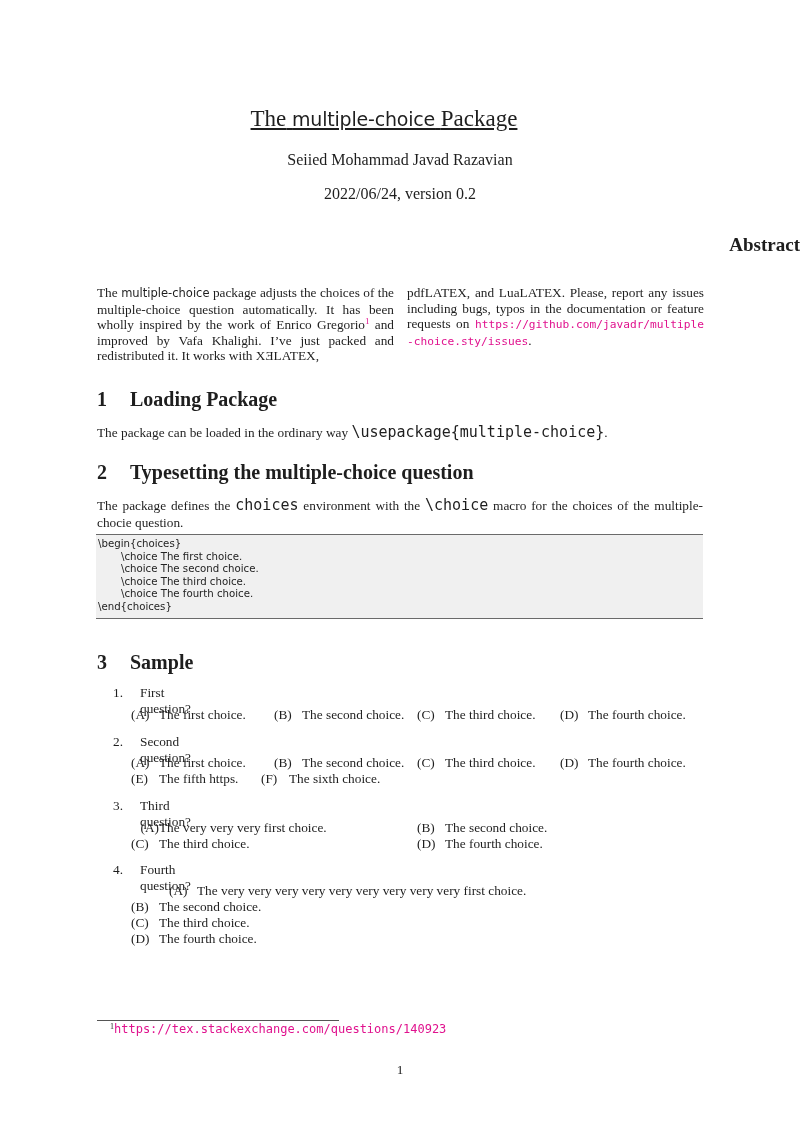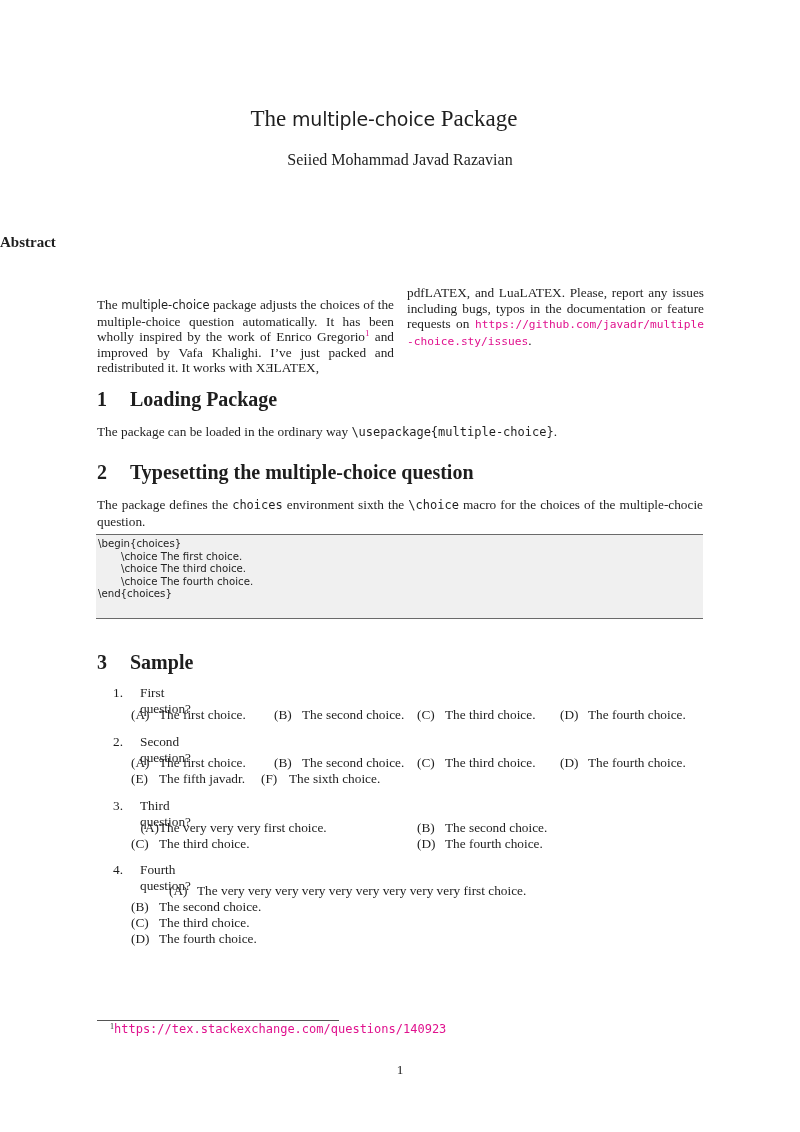--- a/index.html
+++ b/index.html
@@ -2,39 +2,39 @@
 <html><head>
 <meta charset="utf-8">
 <style>
   html, body { margin: 0; padding: 0; background: #ffffff; }
   body { width: 800px; height: 1132px; position: relative; overflow: hidden;
          font-family: "DejaVu Serif", "Liberation Serif", serif; color: #222; }
   .page { position: absolute; left: 0; top: 0; width: 800px; height: 1132px;
           font-family: "Liberation Serif", serif; font-size: 13.3px; color: #1e1e1e; }
 
   .title { position: absolute; top: 106px; left: 0; width: 768px; text-align: center;
-           font-size: 23px; }
+           font-size: 23px; text-decoration: underline; }
   .title .sansword { font-family: "DejaVu Sans", sans-serif; font-size: 19px; letter-spacing: -0.2px; }
   .author { position: absolute; top: 151px; left: 0; width: 800px; text-align: center; font-size: 16px; font-family: Liberation Serif, serif; }
   .date { position: absolute; top: 185px; left: 0; width: 800px; text-align: center; font-size: 16px; }
-  .abstract-h { position: absolute; top: 234px; left: 0; width: 800px; text-align: left;
-                font-size: 15px; font-weight: bold; }
+  .abstract-h { position: absolute; top: 234px; left: 0; width: 800px; text-align: right;
+                font-size: 19px; font-weight: bold; }
 
   .abs-col { position: absolute; top: 285px; width: 297px; line-height: 15.6px; text-align: justify;
              font-size: 13.3px; }
-  .abs-col.left { left: 97px; margin-top: 12px; }
+  .abs-col.left { left: 97px; }
   .abs-col.right { left: 407px; }
   .sansinline { font-family: "DejaVu Sans", sans-serif; font-size: 11.5px; }
   .link { color: #e0128e; font-family: "DejaVu Sans Mono", monospace; font-size: 11.2px; }
   .fnmark { color: #e0128e; font-size: 9px; vertical-align: super; line-height: 0; }
 
   .section-h { position: absolute; left: 97px; font-size: 20px; font-weight: bold; }
   .section-h .num { display: inline-block; width: 33px; }
   .para { position: absolute; left: 97px; width: 606px; font-size: 13.3px; line-height: 16.5px; text-align: justify; }
-  .code { font-family: "DejaVu Sans Mono", monospace; font-size: 12px; }
+  .code { font-family: "DejaVu Sans Mono", monospace; font-size: 15px; }
 
   .codebox { position: absolute; left: 96px; top: 534px; width: 607px; height: 85px;
              background: #f0f0f0; border-top: 1.5px solid #6a6a6a; border-bottom: 1.5px solid #6a6a6a;
              font-family: "DejaVu Sans", sans-serif; font-size: 10.2px; line-height: 12.6px; color: #222;
              box-sizing: border-box; padding: 3px 2px; }
   .codebox .ln { white-space: pre; }
   .codebox .ind { padding-left: 23px; }
 
   .q { position: absolute; font-size: 13.3px; }
   .q .qnum { position: absolute; left: 113px; }
@@ -52,20 +52,21 @@
 <body>
 
 <div class="page">
 
   <div class="title">
     <span>The</span>
     <span class="sansword">multiple-choice</span>
     <span>Package</span>
   </div>
   <div class="author">Seiied Mohammad Javad Razavian</div>
+  <div class="date">2022/06/24, version 0.2</div>
 
   <div class="abstract-h">Abstract</div>
 
   <div class="abs-col left">
     <span>The</span>
     <span class="sansinline">multiple-choice</span>
     <span>package adjusts the choices of the multiple-choice question automatically. It has been wholly inspired by the work of Enrico Gregorio</span><sup class="fnmark">1</sup>
     <span>and improved by Vafa Khalighi. I’ve just packed and redistributed it. It works with XƎLATEX,</span>
   </div>
 
@@ -81,28 +82,29 @@
     <span>The package can be loaded in the ordinary way</span>
     <span class="code">\usepackage{multiple-choice}</span><span>.</span>
   </div>
 
   <div class="section-h" style="top:461px;">
     <span class="num">2</span><span>Typesetting the multiple-choice question</span>
   </div>
   <div class="para" style="top:497px;">
     <span>The package defines the</span>
     <span class="code">choices</span>
-    <span>environment sixth the</span>
+    <span>environment with the</span>
     <span class="code">\choice</span>
     <span>macro for the choices of the multiple-chocie question.</span>
   </div>
 
   <div class="codebox">
     <div class="ln">\begin{choices}</div>
     <div class="ln ind">\choice The first choice.</div>
+    <div class="ln ind">\choice The second choice.</div>
     <div class="ln ind">\choice The third choice.</div>
     <div class="ln ind">\choice The fourth choice.</div>
     <div class="ln">\end{choices}</div>
   </div>
 
   <div class="section-h" style="top:651px;">
     <span class="num">3</span><span>Sample</span>
   </div>
 
   <div class="q" style="top:685px;">
@@ -115,21 +117,21 @@
   <div class="choice" style="left:560px;top:707px;"><span class="lbl">(D)</span><span>The fourth choice.</span></div>
 
   <div class="q" style="top:734px;">
     <span class="qnum">2.</span>
     <span class="qtxt">Second question?</span>
   </div>
   <div class="choice" style="left:131px;top:755px;"><span class="lbl">(A)</span><span>The first choice.</span></div>
   <div class="choice" style="left:274px;top:755px;"><span class="lbl">(B)</span><span>The second choice.</span></div>
   <div class="choice" style="left:417px;top:755px;"><span class="lbl">(C)</span><span>The third choice.</span></div>
   <div class="choice" style="left:560px;top:755px;"><span class="lbl">(D)</span><span>The fourth choice.</span></div>
-  <div class="choice" style="left:131px;top:771px;"><span class="lbl">(E)</span><span>The fifth javadr.</span></div>
+  <div class="choice" style="left:131px;top:771px;"><span class="lbl">(E)</span><span>The fifth https.</span></div>
   <div class="choice" style="left:261px;top:771px;"><span class="lbl">(F)</span><span>The sixth choice.</span></div>
 
   <div class="q" style="top:798px;">
     <span class="qnum">3.</span>
     <span class="qtxt">Third question?</span>
   </div>
   <div class="choice" style="left:131px;top:820px;text-align:right;"><span class="lbl">(A)</span><span>The very very very first choice.</span></div>
   <div class="choice" style="left:417px;top:820px;"><span class="lbl">(B)</span><span>The second choice.</span></div>
   <div class="choice" style="left:131px;top:836px;"><span class="lbl">(C)</span><span>The third choice.</span></div>
   <div class="choice" style="left:417px;top:836px;"><span class="lbl">(D)</span><span>The fourth choice.</span></div>

